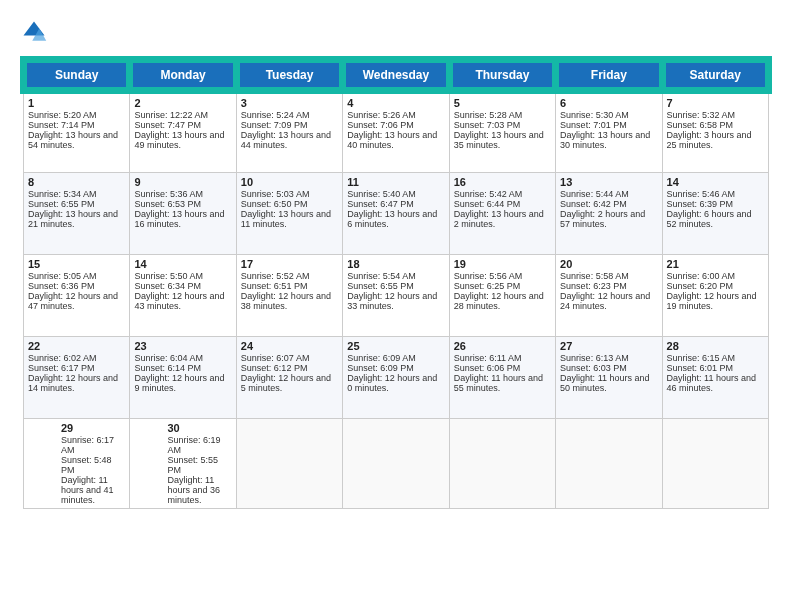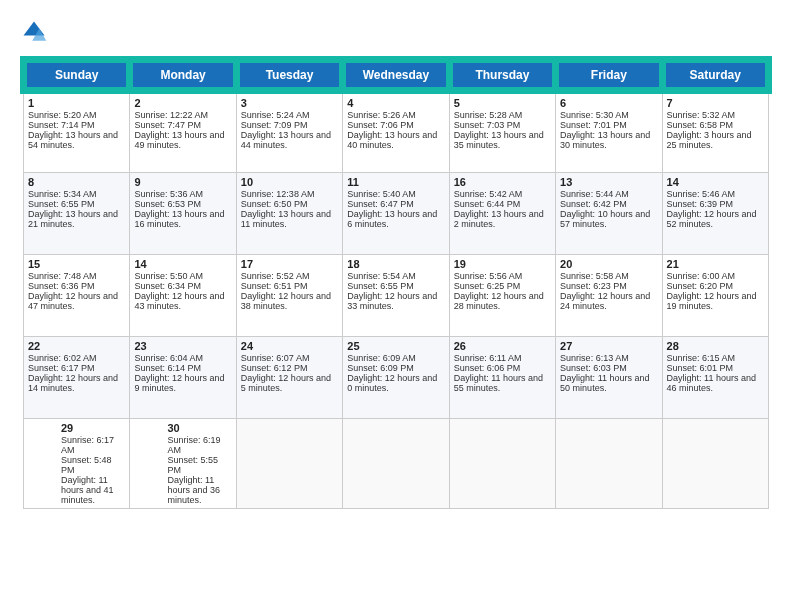--- a/index.html
+++ b/index.html
@@ -186,53 +186,53 @@
     <span>Daylight: 13 hours and 21 minutes.</span>
   </td>
           <td>
     <span class="day-num">9</span>
     <span>Sunrise: 5:36 AM</span><br>
     <span>Sunset: 6:53 PM</span><br>
     <span>Daylight: 13 hours and 16 minutes.</span>
   </td>
           <td>
     <span class="day-num">10</span>
-    <span>Sunrise: 12:38 AM</span><br>
+    <span>Sunrise: 5:03 AM</span><br>
     <span>Sunset: 6:50 PM</span><br>
     <span>Daylight: 13 hours and 11 minutes.</span>
   </td>
           <td>
     <span class="day-num">11</span>
     <span>Sunrise: 5:40 AM</span><br>
     <span>Sunset: 6:47 PM</span><br>
     <span>Daylight: 13 hours and 6 minutes.</span>
   </td>
           <td>
     <span class="day-num">16</span>
     <span>Sunrise: 5:42 AM</span><br>
     <span>Sunset: 6:44 PM</span><br>
     <span>Daylight: 13 hours and 2 minutes.</span>
   </td>
           <td>
     <span class="day-num">13</span>
     <span>Sunrise: 5:44 AM</span><br>
     <span>Sunset: 6:42 PM</span><br>
-    <span>Daylight: 10 hours and 57 minutes.</span>
+    <span>Daylight: 2 hours and 57 minutes.</span>
   </td>
           <td>
     <span class="day-num">14</span>
     <span>Sunrise: 5:46 AM</span><br>
     <span>Sunset: 6:39 PM</span><br>
-    <span>Daylight: 12 hours and 52 minutes.</span>
+    <span>Daylight: 6 hours and 52 minutes.</span>
   </td>
         </tr>
         <tr class="">
           <td>
     <span class="day-num">15</span>
-    <span>Sunrise: 7:48 AM</span><br>
+    <span>Sunrise: 5:05 AM</span><br>
     <span>Sunset: 6:36 PM</span><br>
     <span>Daylight: 12 hours and 47 minutes.</span>
   </td>
           <td>
     <span class="day-num">14</span>
     <span>Sunrise: 5:50 AM</span><br>
     <span>Sunset: 6:34 PM</span><br>
     <span>Daylight: 12 hours and 43 minutes.</span>
   </td>
           <td>

